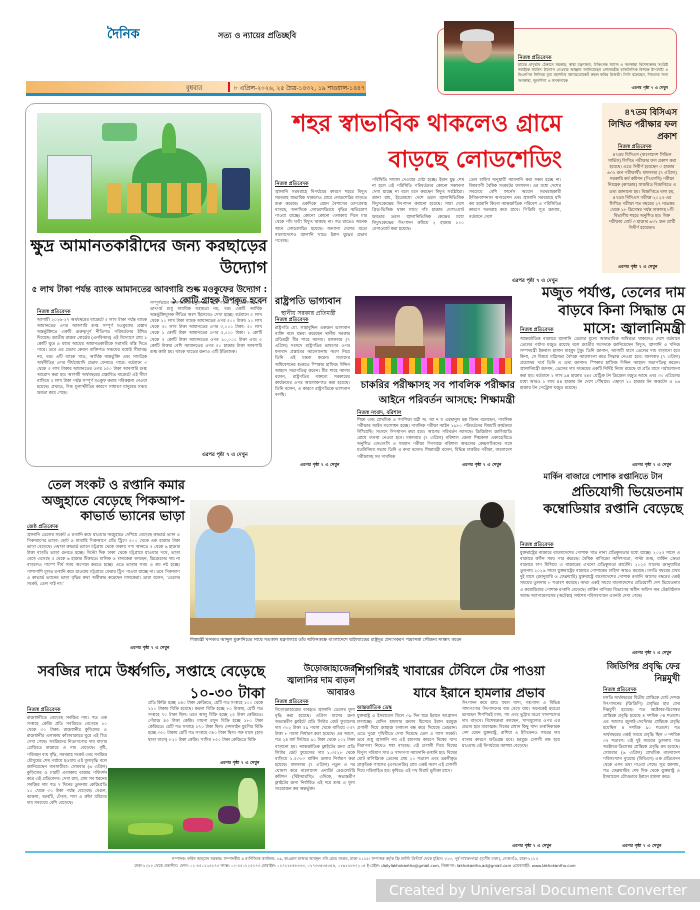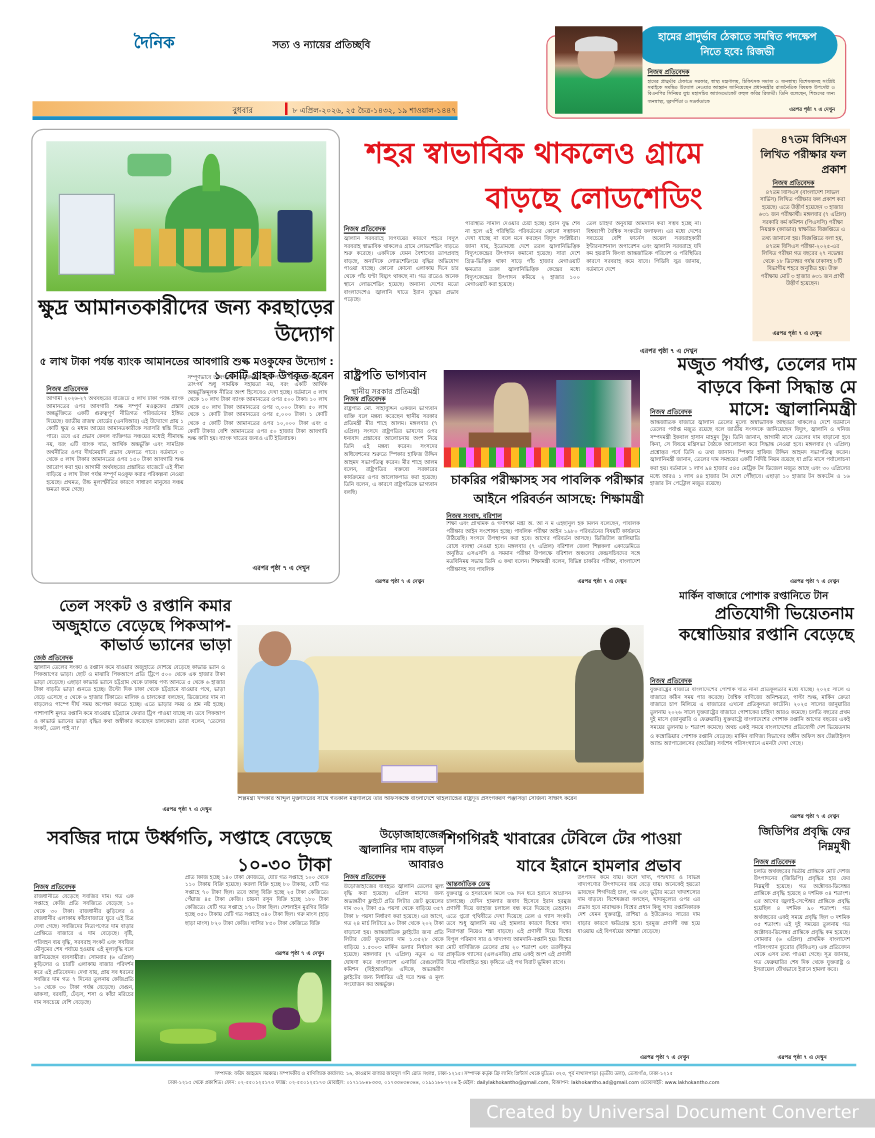--- a/index.html
+++ b/index.html
@@ -35,21 +35,20 @@
   <span class="abs" style="left:218px;top:29px;font-size:8px;font-weight:bold">সত্য ও ন্যায়ের প্রতিচ্ছবি</span>
 </div>
 <div class="abs dateband" style="left:26px;top:81px;width:340px">
   <span class="abs" style="left:160px;top:2px;font-size:6.5px;color:#333">বুধবার</span>
   <span class="abs" style="left:202px;top:1px;width:2px;height:10px;background:#e3141b"></span>
   <span class="abs" style="left:208px;top:2px;font-size:6px;color:#333;white-space:nowrap">৮ এপ্রিল-২০২৬, ২৫ চৈত্র-১৪৩২, ১৯ শাওয়াল-১৪৪৭</span>
 </div>
 <div class="abs blueline" style="left:26px;top:93px;width:340px"></div>
 
 <div class="abs topbox" style="left:437px;top:28px;width:240px;height:67px">
-  <div class="abs pill" style="left:72px;top:-8px;width:160px;height:30px;font-size:8px;line-height:12px;padding:3px 10px">হামের প্রাদুর্ভাব ঠেকাতে সমন্বিত পদক্ষেপ নিতে হবে: রিজভী</div>
   <span class="abs reporter" style="left:80px;top:25px">নিজস্ব প্রতিবেদক</span>
   <div class="abs body-text" style="left:80px;top:33px;width:150px;height:24px;font-size:3.8px;line-height:5.2px">হামের প্রাদুর্ভাব ঠেকাতে সরকার, স্বাস্থ্য মন্ত্রণালয়, চিকিৎসক সমাজ ও জনস্বাস্থ্য বিশেষজ্ঞসহ সংশ্লিষ্ট সবাইকে সমন্বিত উদ্যোগ নেওয়ার আহ্বান জানিয়েছেন প্রধানমন্ত্রীর রাজনৈতিক বিষয়ক উপদেষ্টা ও বিএনপির সিনিয়র যুগ্ম মহাসচিব আ্যাডভোকেট রুহুল কবির রিজভী। তিনি বলেছেন, শিশুদের জন্য জনস্বাস্থ্য, দূরদর্শিতা ও সতর্কতাকে</div>
   <span class="abs cont" style="right:8px;top:56px;font-size:4px">এরপর পৃষ্ঠা ৭ এ দেখুন</span>
 </div>
 <div class="abs img" style="left:444px;top:21px;width:70px;height:70px;background:linear-gradient(180deg,#4a2b1f 0%,#6b3b2a 30%,#c9a58a 45%,#29a85a 60%,#1f8f4a 100%)">
   <div class="abs" style="left:18px;top:10px;width:30px;height:32px;border-radius:50%;background:#cfa98f"></div>
   <div class="abs" style="left:16px;top:8px;width:34px;height:12px;border-radius:50% 50% 10% 10%;background:#ddd"></div>
 </div>
 
 <div class="abs rounded-box" style="left:25px;top:103px;width:247px;height:364px"></div>

